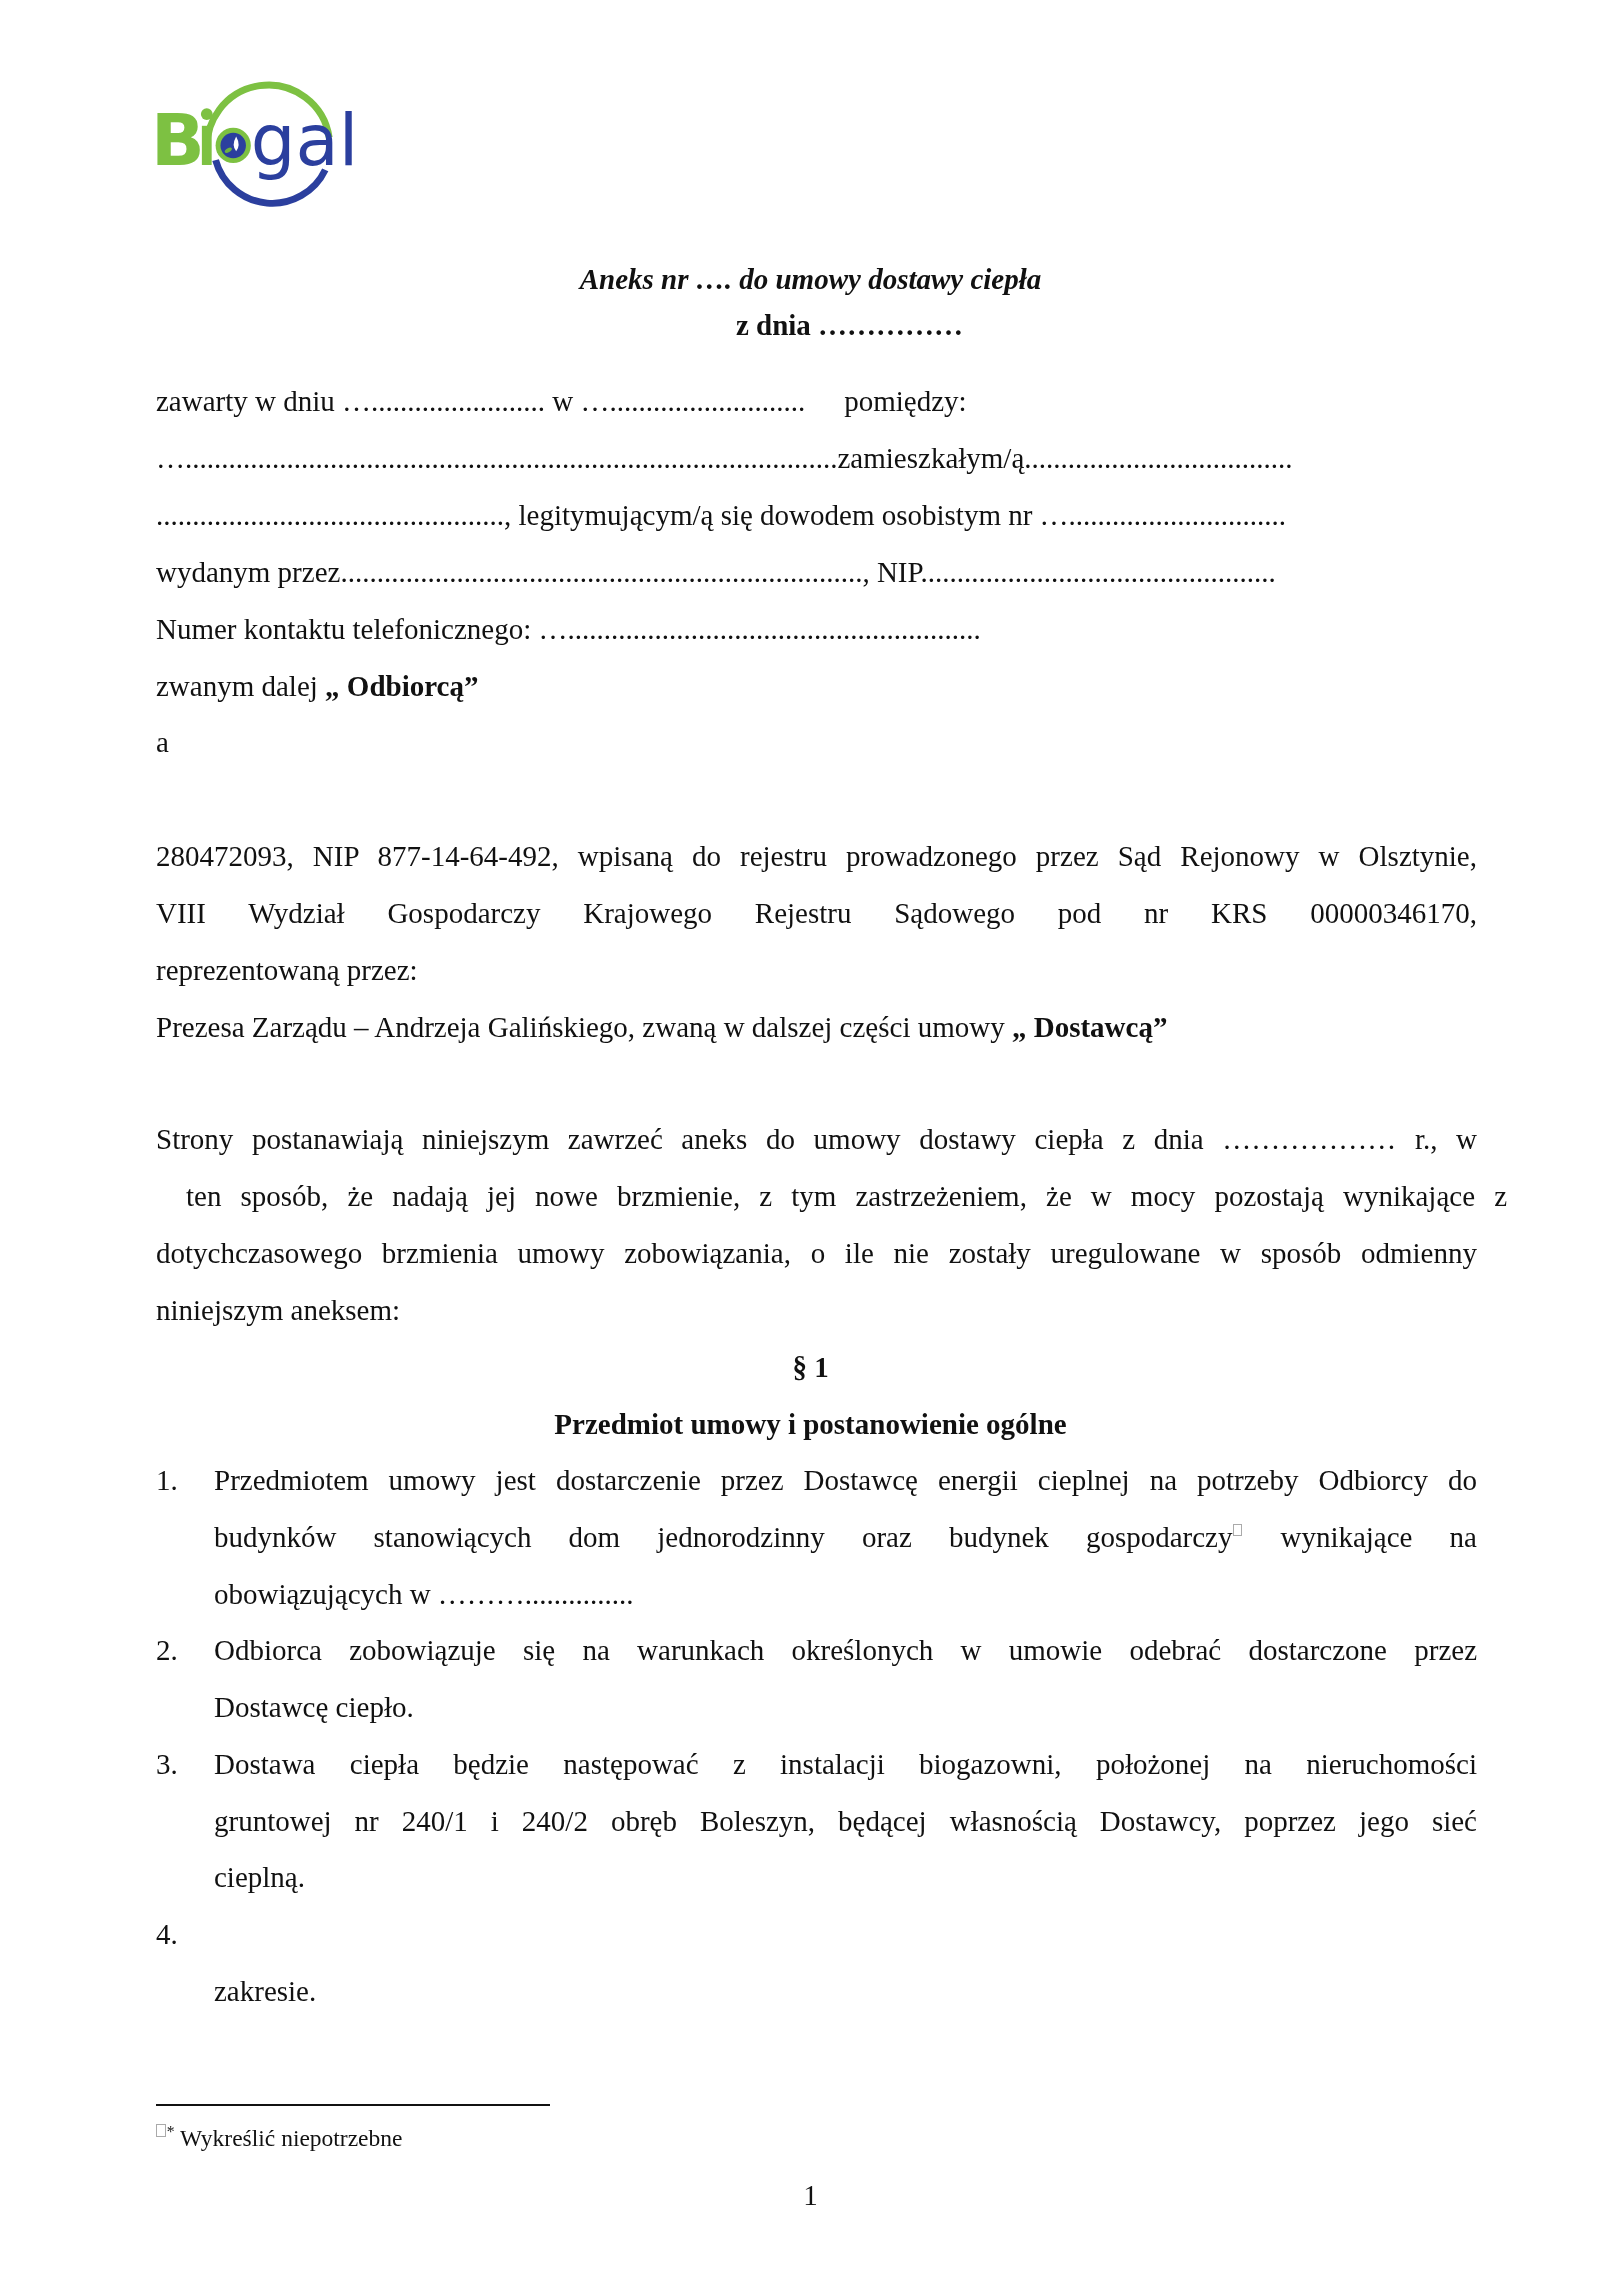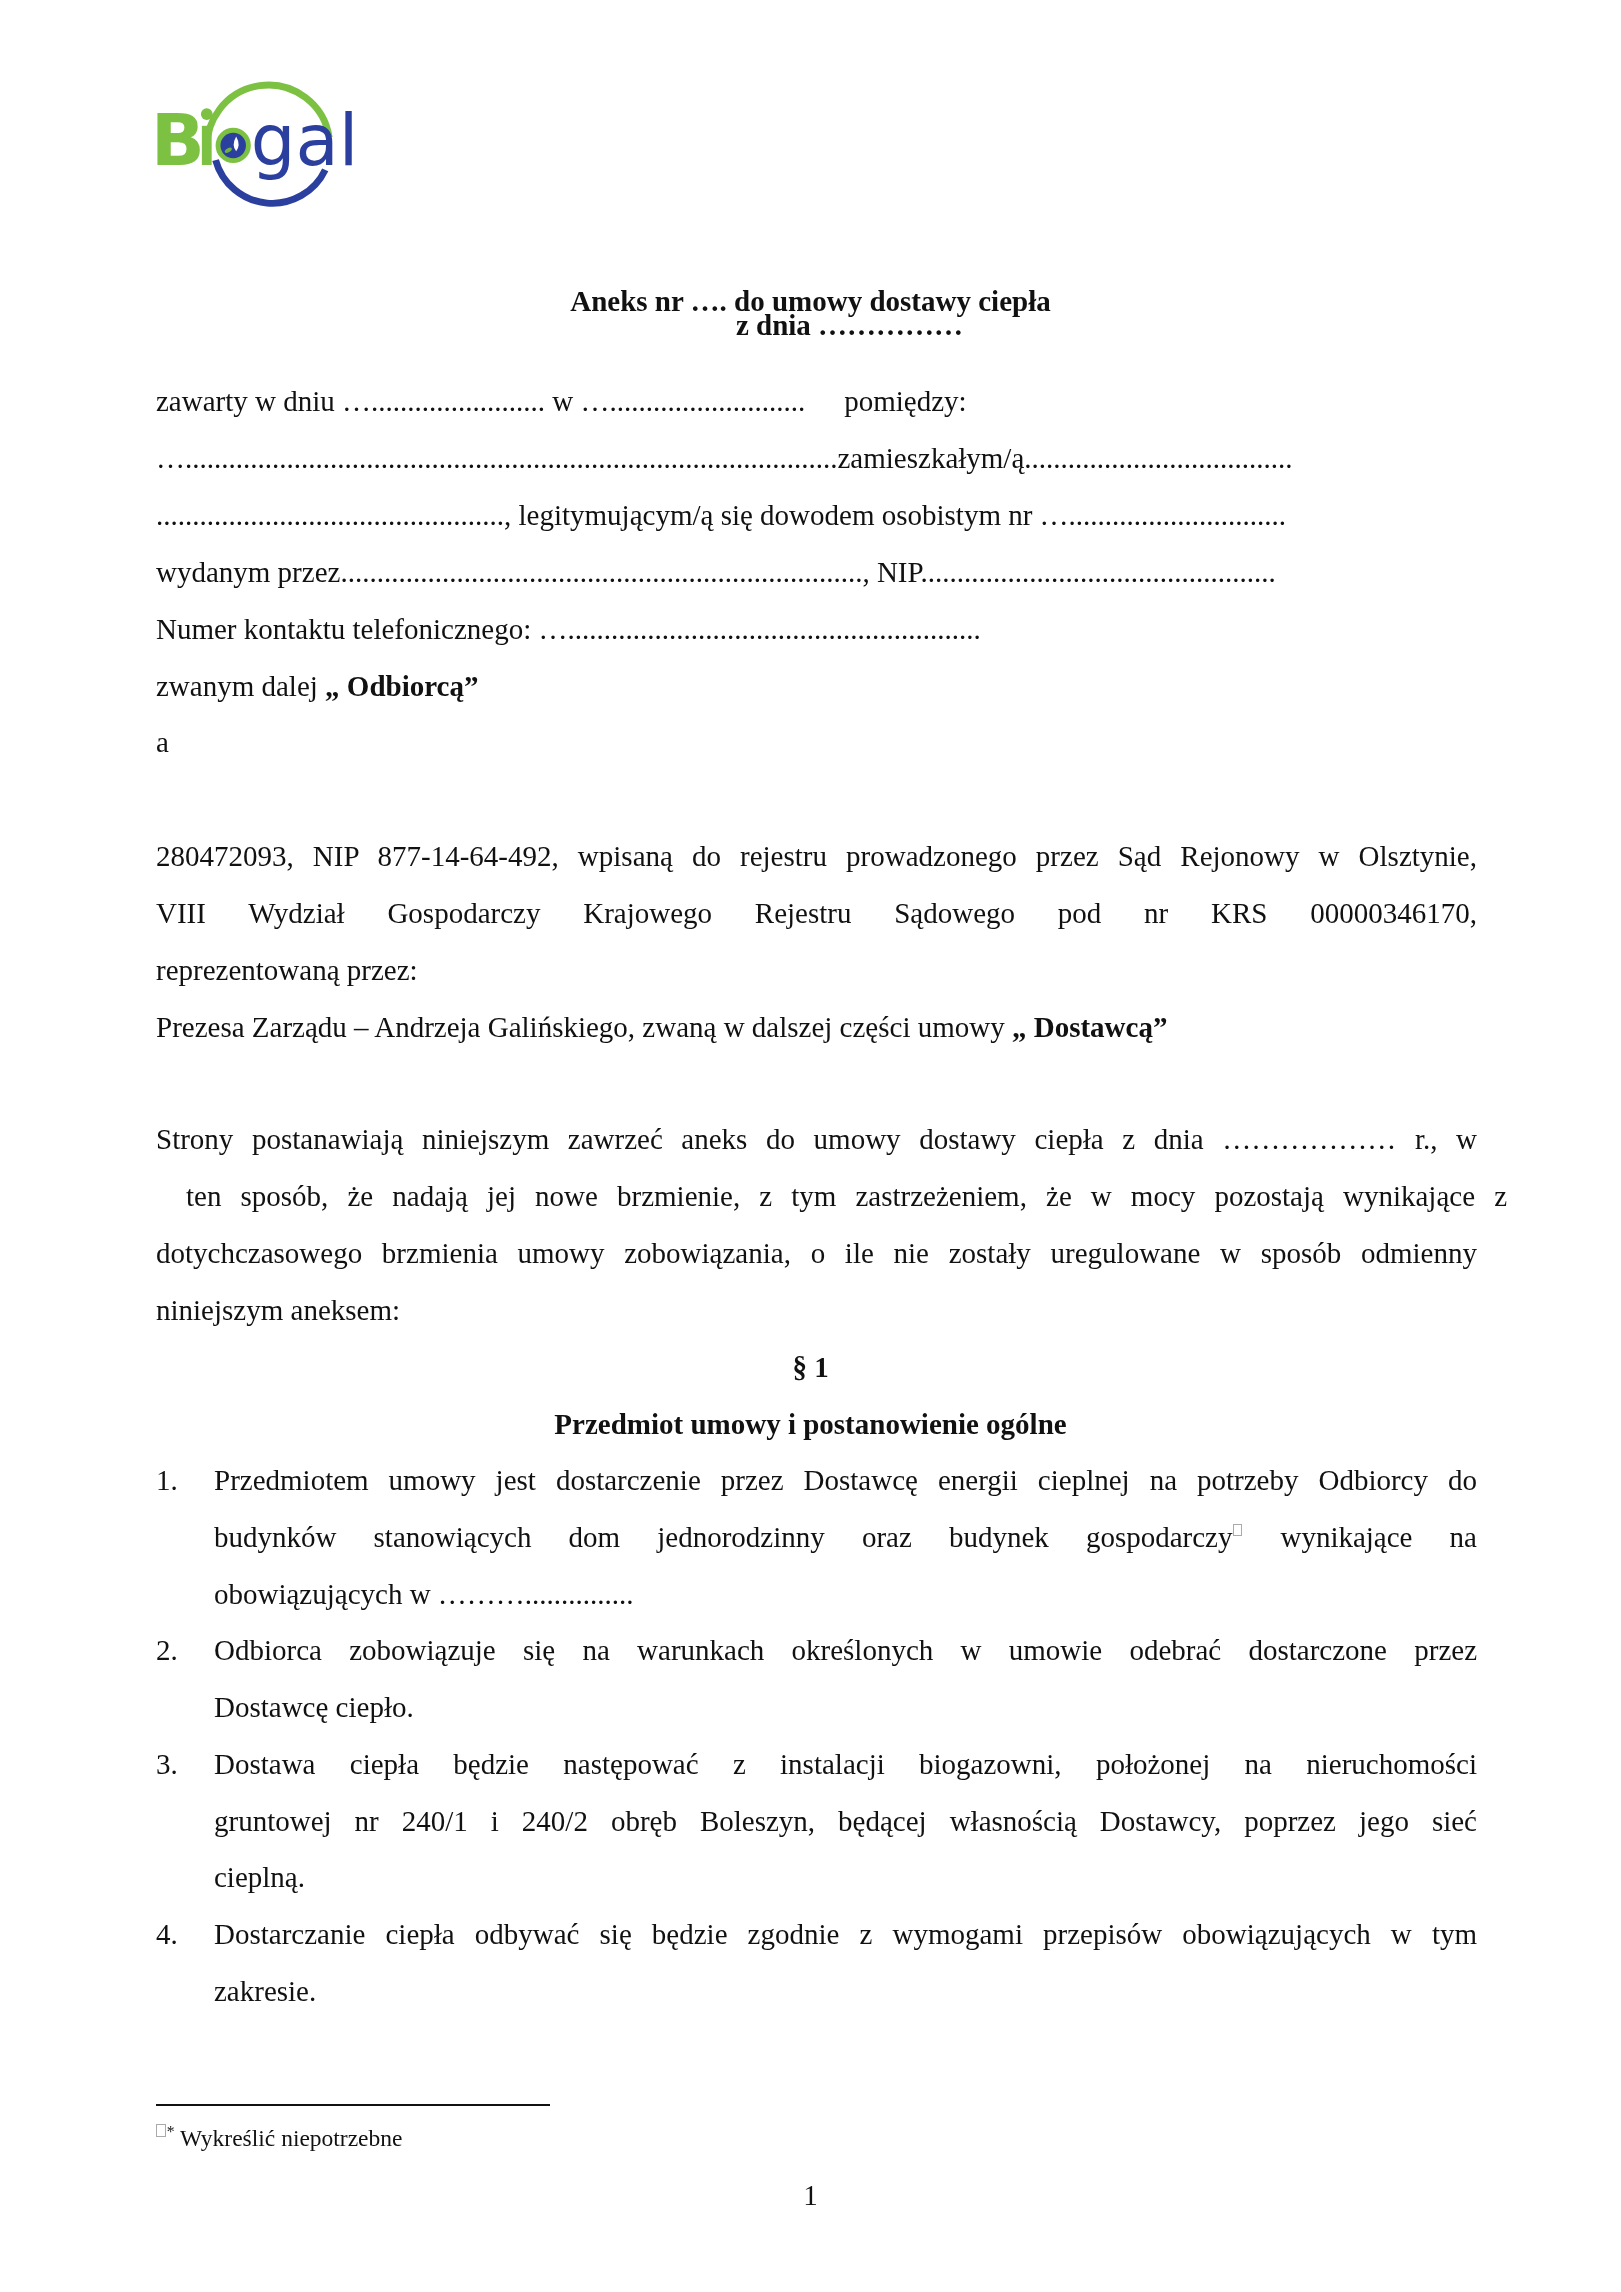--- a/index.html
+++ b/index.html
@@ -38,21 +38,21 @@
 
       <circle cx="86" cy="80" r="18" fill="#7dc142"></circle>
       <circle cx="86" cy="80" r="13" fill="#2b3f9e"></circle>
       <path d="M 89 71 Q 84 80 89 86 Q 94 80 89 71 Z" fill="#ffffff"></path>
       <ellipse cx="81" cy="85" rx="4" ry="2" fill="#6cb33f" transform="rotate(-30 81 85)"></ellipse>
 
       <text x="104" y="100" font-family="DejaVu Sans, sans-serif" font-size="72" fill="#2b3f9e">gal</text>
     </svg>
   </div>
 
-  <div class="title" style="top:284px;">Aneks nr …. do umowy dostawy ciepła</div>
+  <div class="title" style="top:262px;font-style:italic;">Aneks nr …. do umowy dostawy ciepła</div>
   <div class="title" style="top:308px;padding-left:39px;">z dnia ……………</div>
 
   <div class="line" style="top:382px;">
     <span>zawarty w dniu …........................ w …...........................</span><span style="display:inline-block;width:39px;"></span><span>pomiędzy:</span>
   </div>
   <div class="line" style="top:439px;">…..........................................................................................zamieszkałym/ą.....................................</div>
   <div class="line" style="top:496px;">................................................, legitymującym/ą się dowodem osobistym nr …..............................</div>
   <div class="line" style="top:553px;">wydanym przez........................................................................, NIP.................................................</div>
   <div class="line" style="top:610px;">Numer kontaktu telefonicznego: ….........................................................</div>
   <div class="line" style="top:667px;">
@@ -85,21 +85,20 @@
   <div class="num" style="top:1631px;">2.</div>
   <div class="item just" style="top:1631px;">Odbiorca zobowiązuje się na warunkach określonych w umowie odebrać dostarczone przez</div>
   <div class="item" style="top:1688px;">Dostawcę ciepło.</div>
 
   <div class="num" style="top:1745px;">3.</div>
   <div class="item just" style="top:1745px;">Dostawa ciepła będzie następować z instalacji biogazowni, położonej na nieruchomości</div>
   <div class="item just" style="top:1802px;">gruntowej nr 240/1 i 240/2 obręb Boleszyn, będącej własnością Dostawcy, poprzez jego sieć</div>
   <div class="item" style="top:1858px;">cieplną.</div>
 
   <div class="num" style="top:1915px;">4.</div>
-  <div class="item just" style="top:1915px;">Dostarczanie ciepła odbywać się będzie zgodnie z wymogami przepisów obowiązujących w tym</div>
   <div class="item" style="top:1972px;">zakresie.</div>
 
   <div class="fn-rule"></div>
   <div class="fn">
     <span class="fnbox"></span><span class="sup">*</span><span> Wykreślić niepotrzebne</span>
   </div>
 
   <div class="pagenum">1</div>
 </div>
 

